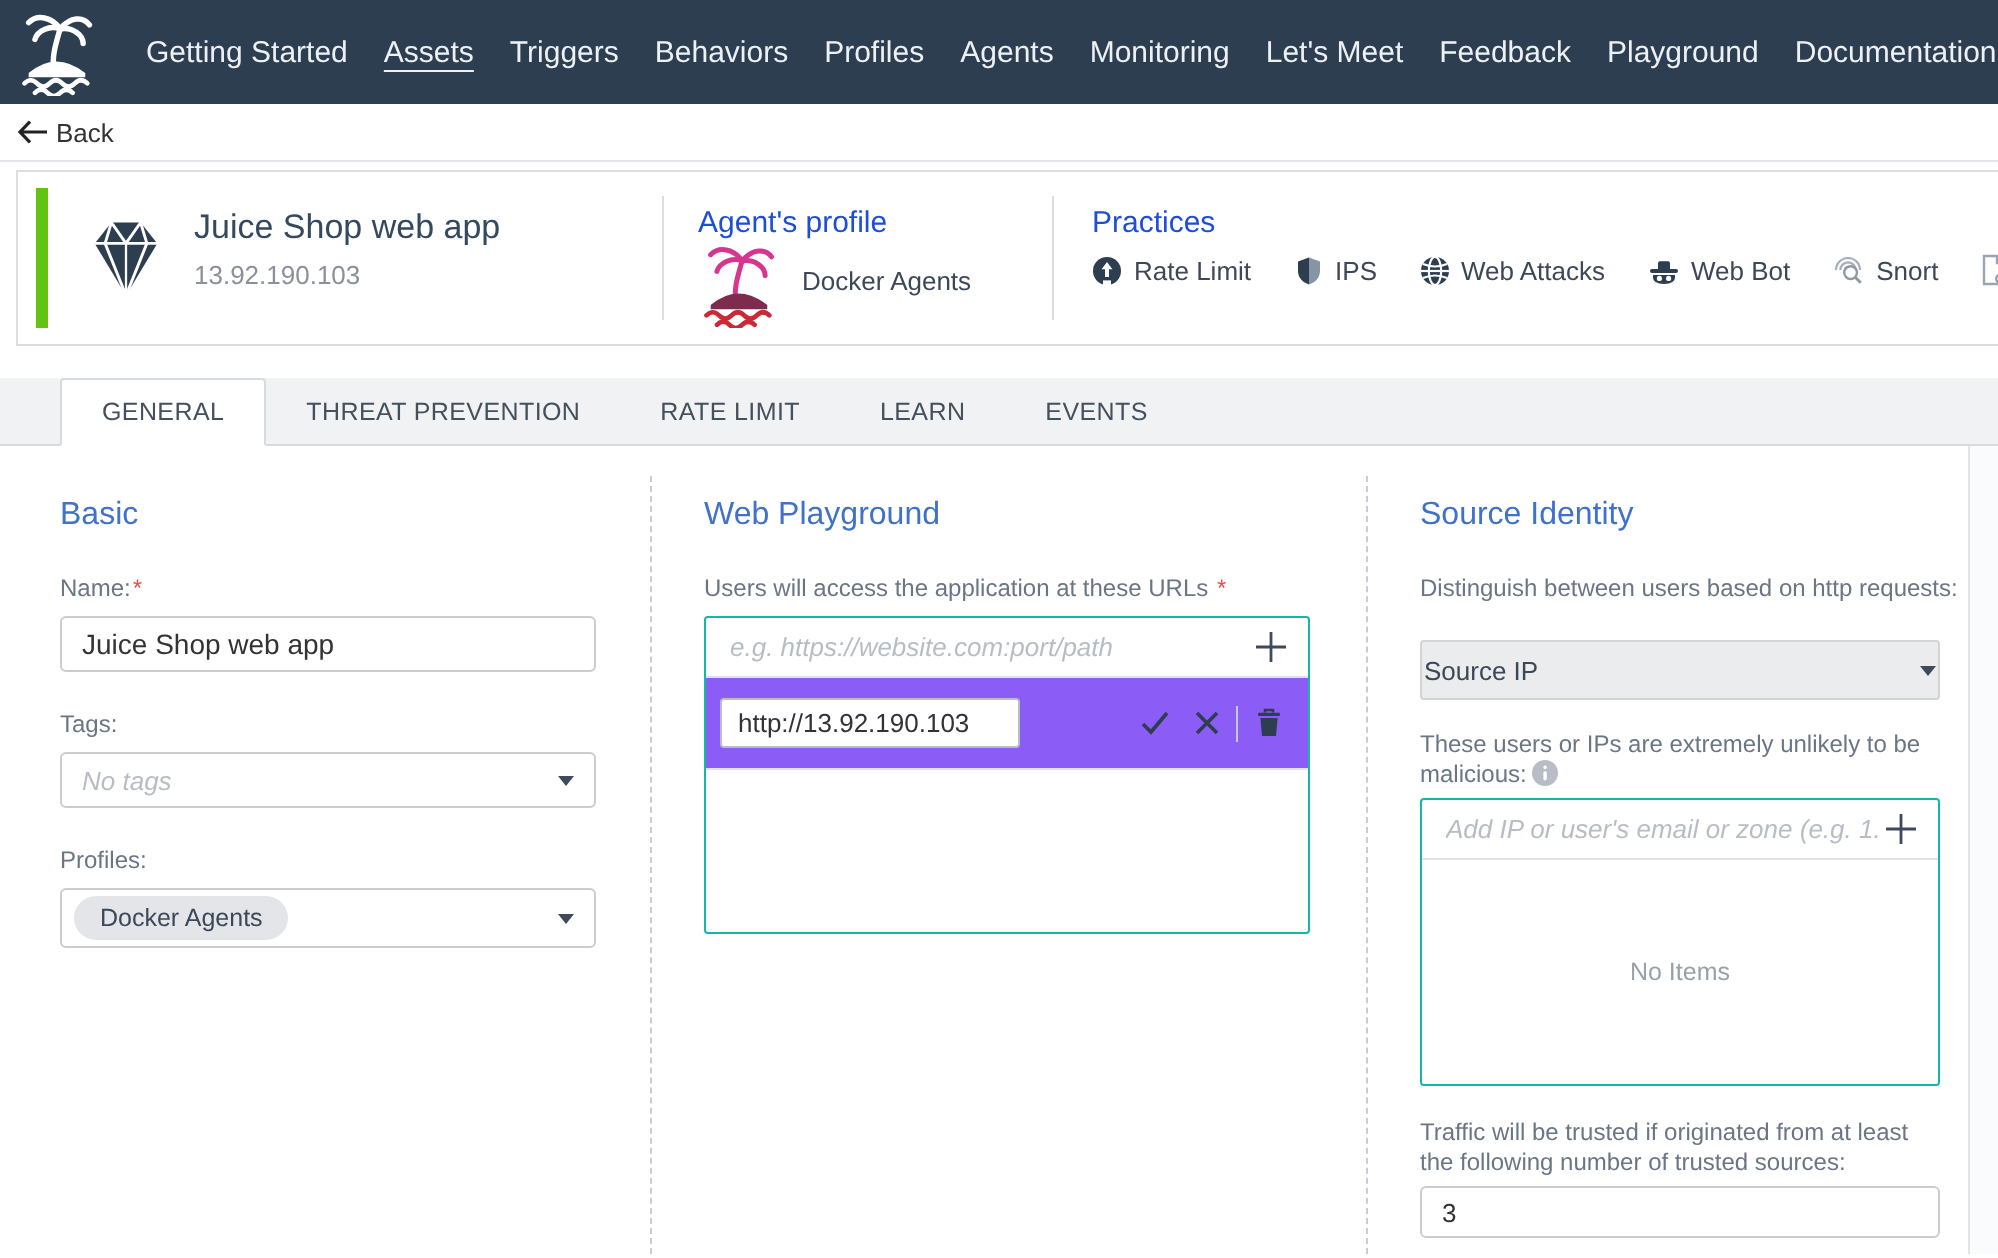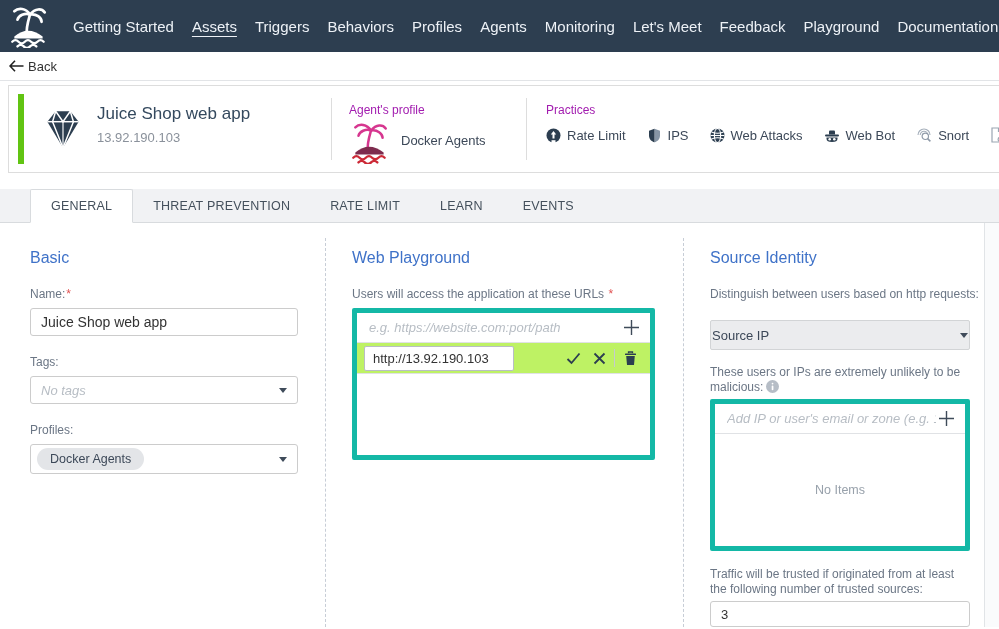--- a/index.html
+++ b/index.html
@@ -29,21 +29,21 @@
     margin:4px 0 0 8px;height:88px;background:#fff;
     border:1px solid #ddd;border-right:none;position:relative;
     box-sizing:border-box;
   }
   .greenbar{position:absolute;left:9px;top:8px;bottom:8px;width:6px;background:#61c412;}
   .gem{position:absolute;left:30px;top:19px;width:48px;height:48px;}
   .asset-title{position:absolute;left:88px;top:18px;font-size:17px;color:#34495e;}
   .asset-sub{position:absolute;left:88px;top:44px;font-size:13px;color:#8a919b;}
   .vsep{position:absolute;top:12px;bottom:12px;width:1px;background:#ddd;}
   .sep1{left:322px;} .sep2{left:517px;}
-  .mini-label{font-size:12px;color:#a21caf;}
+  .mini-label{font-size:15px;color:#1d4ed8;}
   .agent-label{position:absolute;left:340px;top:17px;}
   .agent-icon{position:absolute;left:340px;top:34px;width:42px;height:44px;}
   .agent-value{position:absolute;left:392px;top:47px;font-size:13px;color:#3c4858;}
   .practices-label{position:absolute;left:537px;top:17px;}
   .practices-row{
     position:absolute;left:537px;top:41px;right:0;display:flex;align-items:center;
     gap:21px;white-space:nowrap;overflow:hidden;
   }
   .practice{display:flex;align-items:center;gap:6px;font-size:13px;color:#3c4858;}
   .practice svg{flex:0 0 auto;}
@@ -95,30 +95,30 @@
   .pill{
     background:#e3e5e8;border-radius:12px;padding:4px 13px;font-size:12.5px;color:#3c4858;
   }
   .combo.pillbox{height:30px;}
   .select-gray{
     margin-top:18px;height:30px;background:#ebecee;border:1px solid #d2d4d6;border-radius:2px;
     display:flex;align-items:center;padding:0 1px;box-sizing:border-box;cursor:pointer;
   }
   .select-gray .val{font-size:13px;color:#3c4858;}
   
-  .listbox{margin-top:6px;border:5px solid #14b8a6;border-radius:2px;background:#fff;}
+  .listbox{margin-top:6px;border:1px solid #14b8a6;border-radius:2px;background:#fff;}
   .row{display:flex;align-items:center;box-sizing:border-box;}
   .row.addrow{height:30px;padding:0 10px;border-bottom:1px solid #e0e2e5;}
   .addrow input{
     border:none;outline:none;flex:1;font-size:13px;color:#333;font-family:inherit;
     background:transparent;min-width:0;
   }
   .addrow input::placeholder{color:#b7bdc4;font-style:italic;}
   .plus{color:#3f4b5a;flex:0 0 auto;cursor:pointer;display:flex;align-items:center;}
-  .row.editrow{height:31px;background:#bef264;padding:0 7px;border-bottom:1px solid #e0e2e5;}
+  .row.editrow{height:46px;background:#8b5cf6;padding:0 7px;border-bottom:1px solid #e0e2e5;}
   .editrow .edit-input{
     width:150px;height:25px;border:1px solid #b9bec4;border-radius:2px;background:#fff;
     font-size:13px;color:#333;padding:0 8px;font-family:inherit;outline:none;box-sizing:border-box;
   }
   .icon-btn{display:flex;align-items:center;justify-content:center;width:26px;height:24px;
     color:#2c3e50;cursor:pointer;}
   .mini-sep{width:1px;height:18px;background:#c6cacf;margin:0 2px;}
   .url-filler{height:81px;}
   .ts-list{height:112px;display:flex;align-items:center;justify-content:center;}
   .no-items{font-size:12.5px;color:#98a1ab;}

